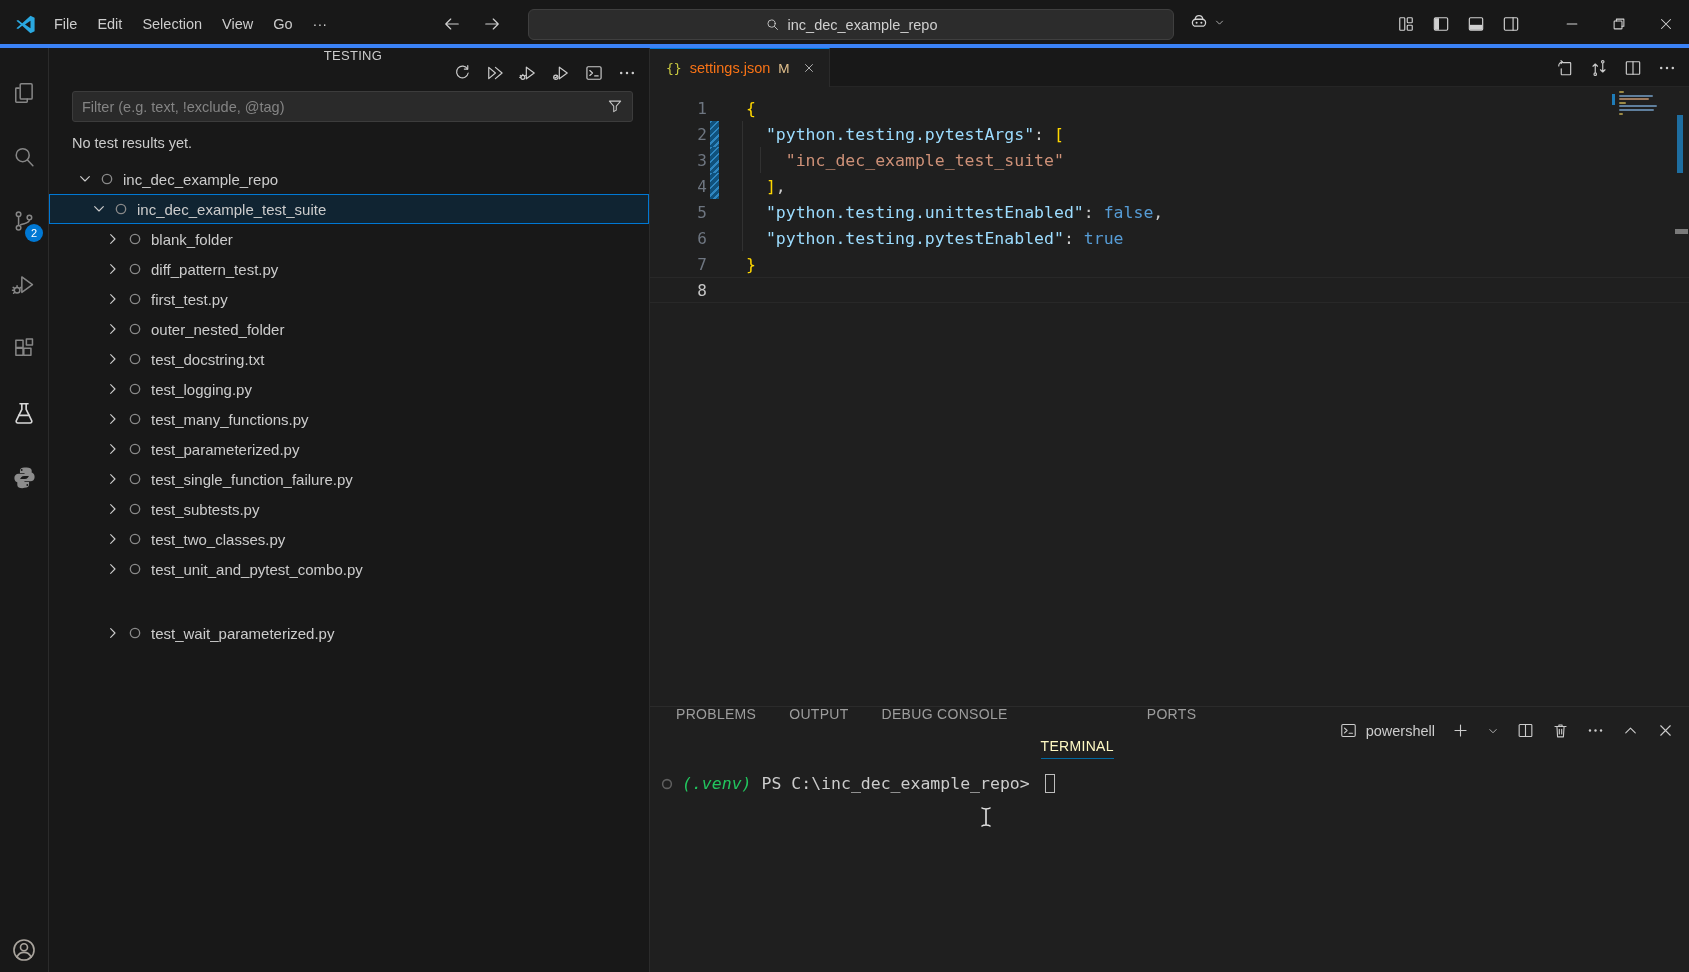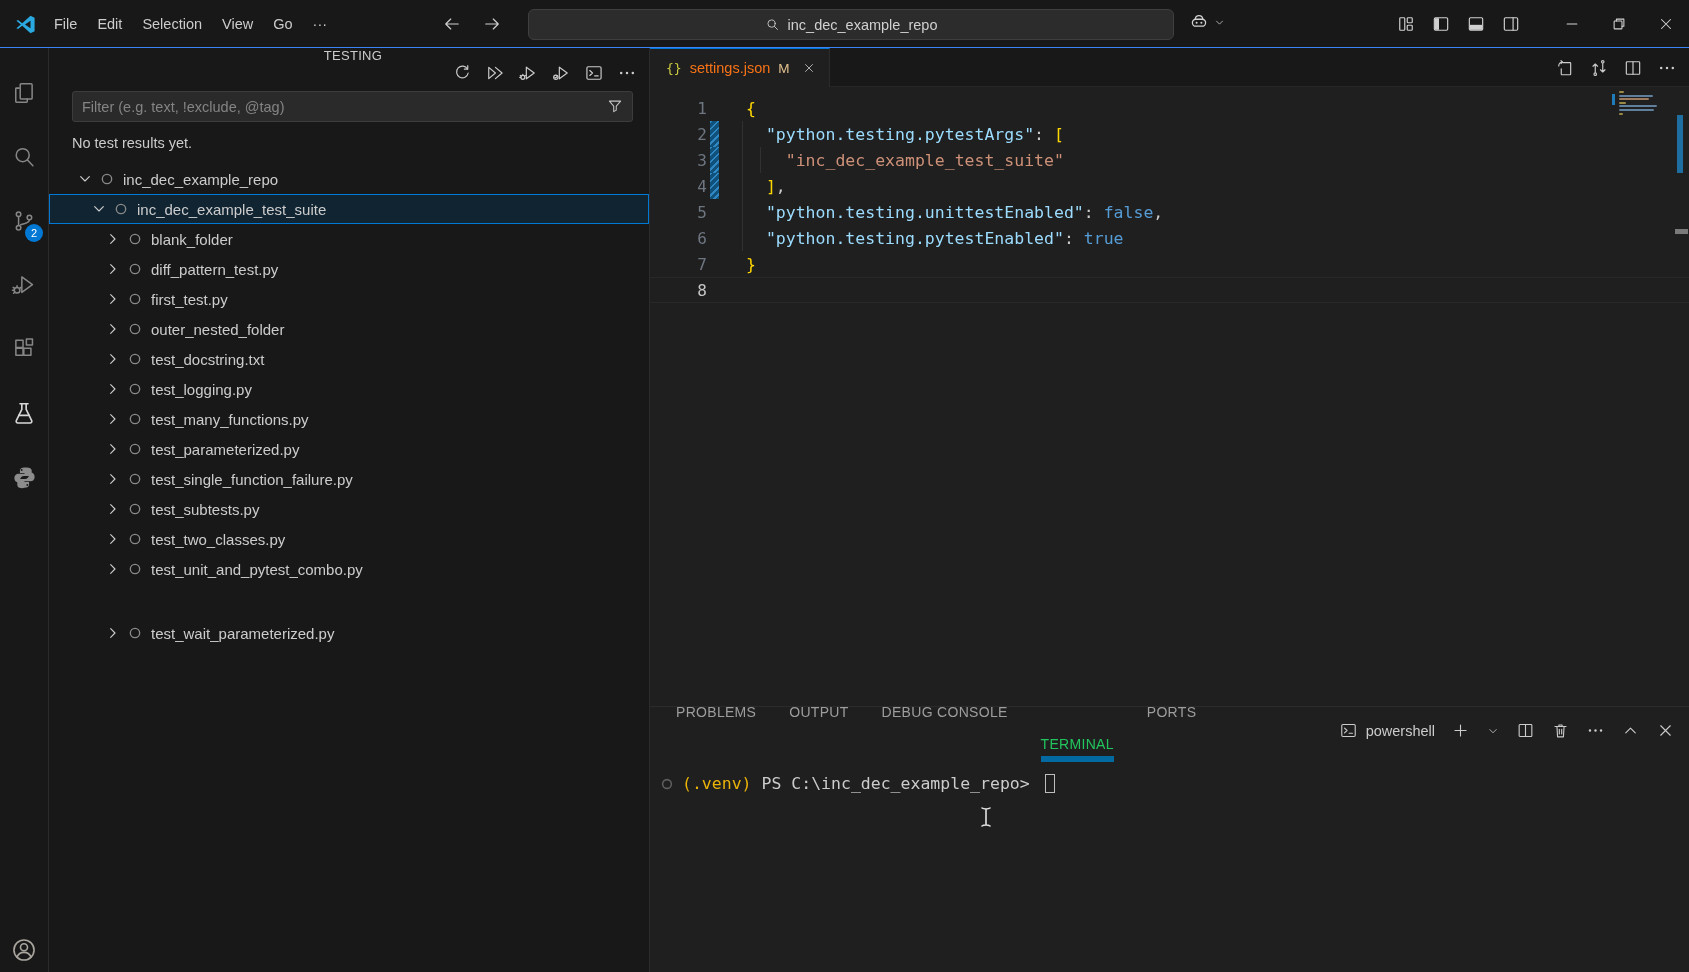--- a/index.html
+++ b/index.html
@@ -5,21 +5,21 @@
   * { margin:0; padding:0; box-sizing:border-box; }
   html,body { width:1689px; height:972px; overflow:hidden; background:#181818;
     font-family:"Liberation Sans", sans-serif; -webkit-font-smoothing:antialiased; }
   #app { position:relative; width:1689px; height:972px; color:#cccccc; }
 
   svg { display:block; }
   .ic { stroke:currentColor; fill:none; stroke-width:1.4; stroke-linecap:round; stroke-linejoin:round; }
 
   
   #titlebar { position:absolute; left:0; top:0; width:1689px; height:48px;
-    background:#181818; border-bottom:1px solid #3b82f6; }
+    background:#181818; border-bottom:4px solid #3b82f6; }
   #vscode-logo { position:absolute; left:14px; top:13px; width:23px; height:23px; }
   #menubar { position:absolute; left:44px; top:0; height:48px; display:flex; align-items:center; }
   .menu-item { padding:5px 10px; font-size:14.5px; color:#cccccc; border-radius:5px; cursor:default; }
   #nav-arrows { position:absolute; left:442px; top:0; height:48px; display:flex; align-items:center; gap:20px; color:#cfcfcf; }
   #cmd-center { position:absolute; left:528px; top:9px; width:646px; height:31px;
     background:#2c2c2c; border:1px solid #3f3f3f; border-radius:6px;
     display:flex; align-items:center; justify-content:center; gap:8px; color:#d0d0d0; font-size:14.5px; }
   #copilot { position:absolute; left:1188px; top:11px; display:flex; align-items:center; gap:3px; color:#d4d4d4; }
   #layout-controls { position:absolute; left:1396px; top:0; height:48px; display:flex; align-items:center; gap:15px; color:#d0d0d0; }
   #window-controls { position:absolute; right:0; top:0; height:48px; display:flex; }
@@ -78,28 +78,28 @@
   #minimap { position:absolute; right:18px; top:4px; width:52px; height:26px; }
   .mm-row { height:2px; margin-bottom:1.6px; border-radius:1px; }
   #mm-modified { position:absolute; left:-7px; top:3px; width:3px; height:11px; background:#1f7cb8; }
   #overview-blue { position:absolute; right:6px; top:28px; width:6px; height:58px; background:rgba(31,124,184,.85); }
   #overview-cursor { position:absolute; right:1px; top:142px; width:13px; height:5px; background:#7a7a7a; }
 
   
   #panel { position:absolute; left:650px; right:0; bottom:0; height:266px; background:#1f1f1f; border-top:1px solid #2b2b2b; }
   #panel-header { position:relative; height:47px; display:flex; align-items:center; padding-left:26px; }
   .ptab { font-size:14px; color:#9d9d9d; margin-right:33px; letter-spacing:.3px; padding:4px 0; }
-  .ptab.active { color:#22c55e; border-bottom:6px solid #0369a1;margin-top:32px; }
+  .ptab.active { color:#fef9c3; border-bottom:1px solid #0369a1;margin-top:32px; }
   #panel-controls { position:absolute; right:14px; top:0; height:47px; display:flex; align-items:center; gap:16px; color:#cccccc; }
   #shell-chip { display:flex; align-items:center; gap:8px; }
   #shell-label { font-size:14.5px; color:#cccccc; }
   #terminal-body { position:relative; padding:20px 0 0 10px; font-family:"DejaVu Sans Mono", monospace; font-size:16.5px; }
   #prompt-row { display:flex; align-items:center; gap:8px; white-space:pre; }
   .cmd-circle { color:#5f5f5f; flex:none; }
-  .t-venv { color:#eab308; } .t-prompt { color:#cccccc; }
+  .t-venv { color:#22c55e;font-style:italic; } .t-prompt { color:#cccccc; }
   #terminal-cursor { display:inline-block; width:10px; height:19px; border:1px solid #bdbdbd; margin-left:7px; vertical-align:middle; }
   #mouse-ibeam { position:absolute; left:978px; top:806px; color:#e3e3e3; }
 </style>
 </head>
 <body>
 
 <div id="app">
 
   <div id="titlebar">
     <span id="vscode-logo">

